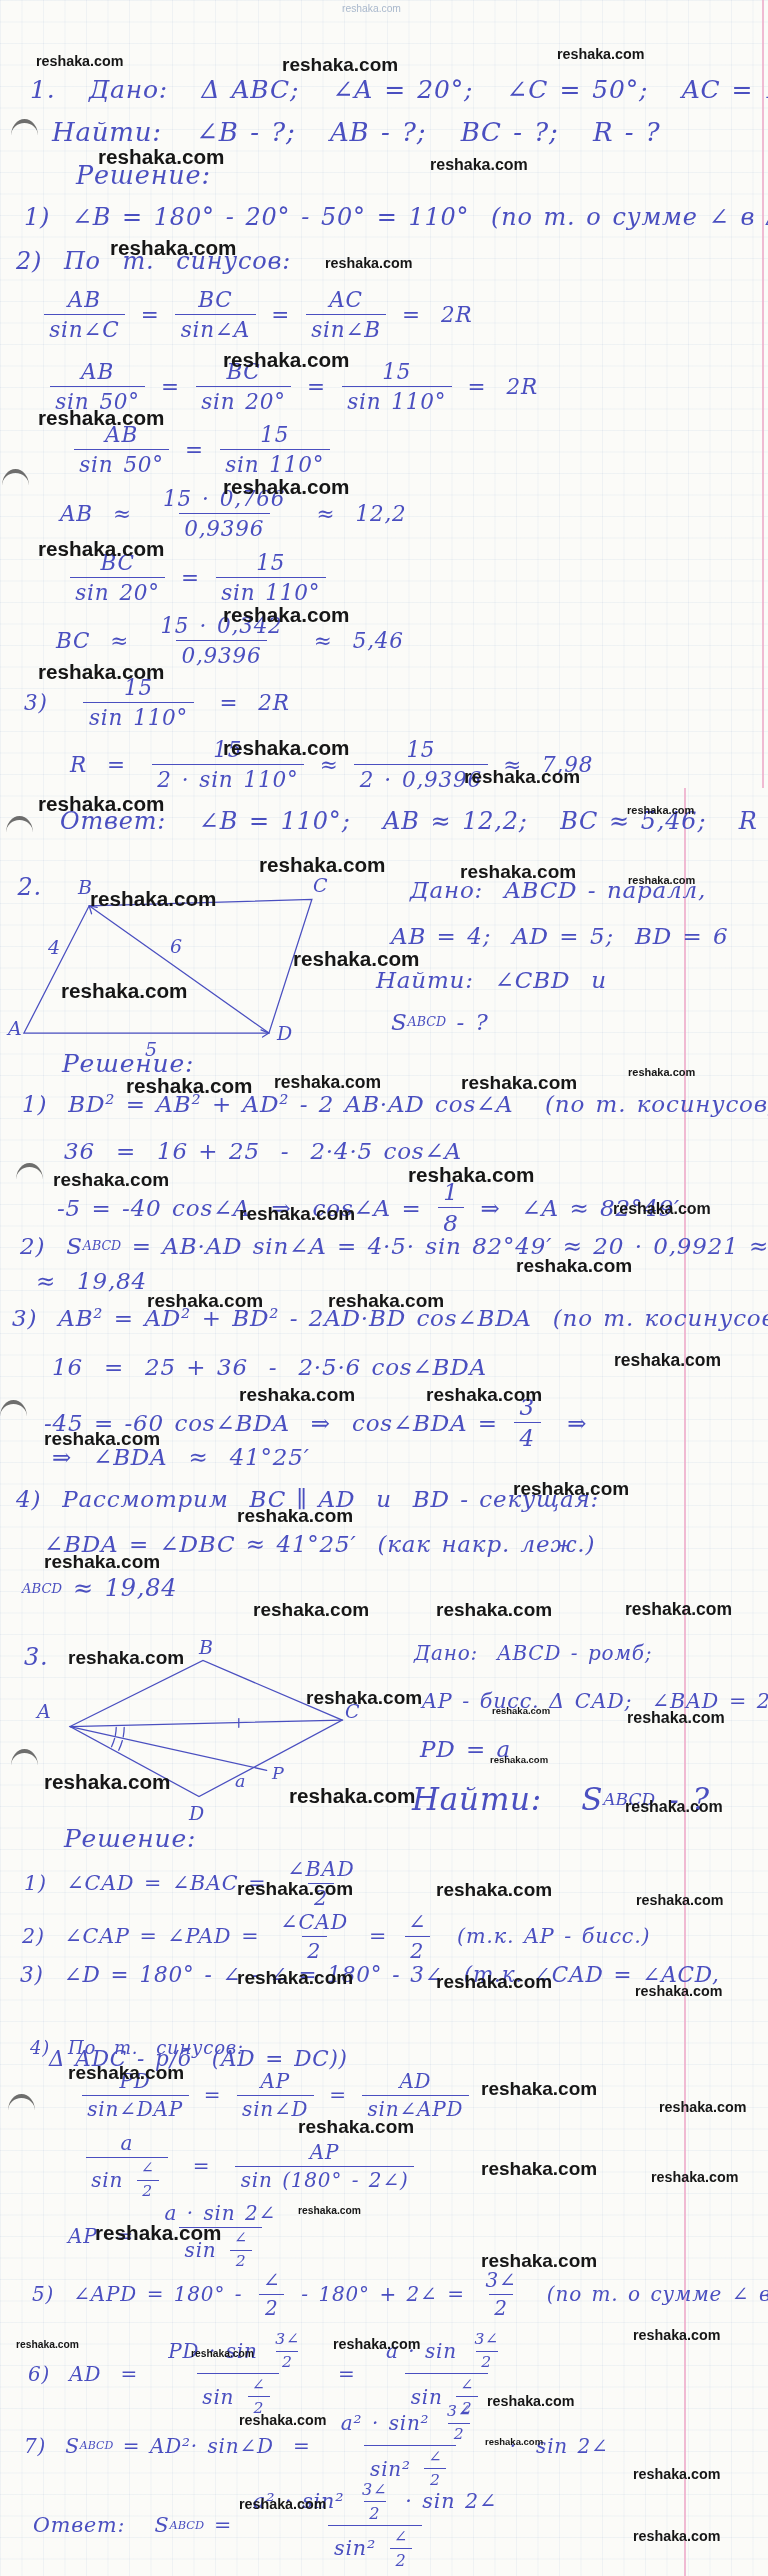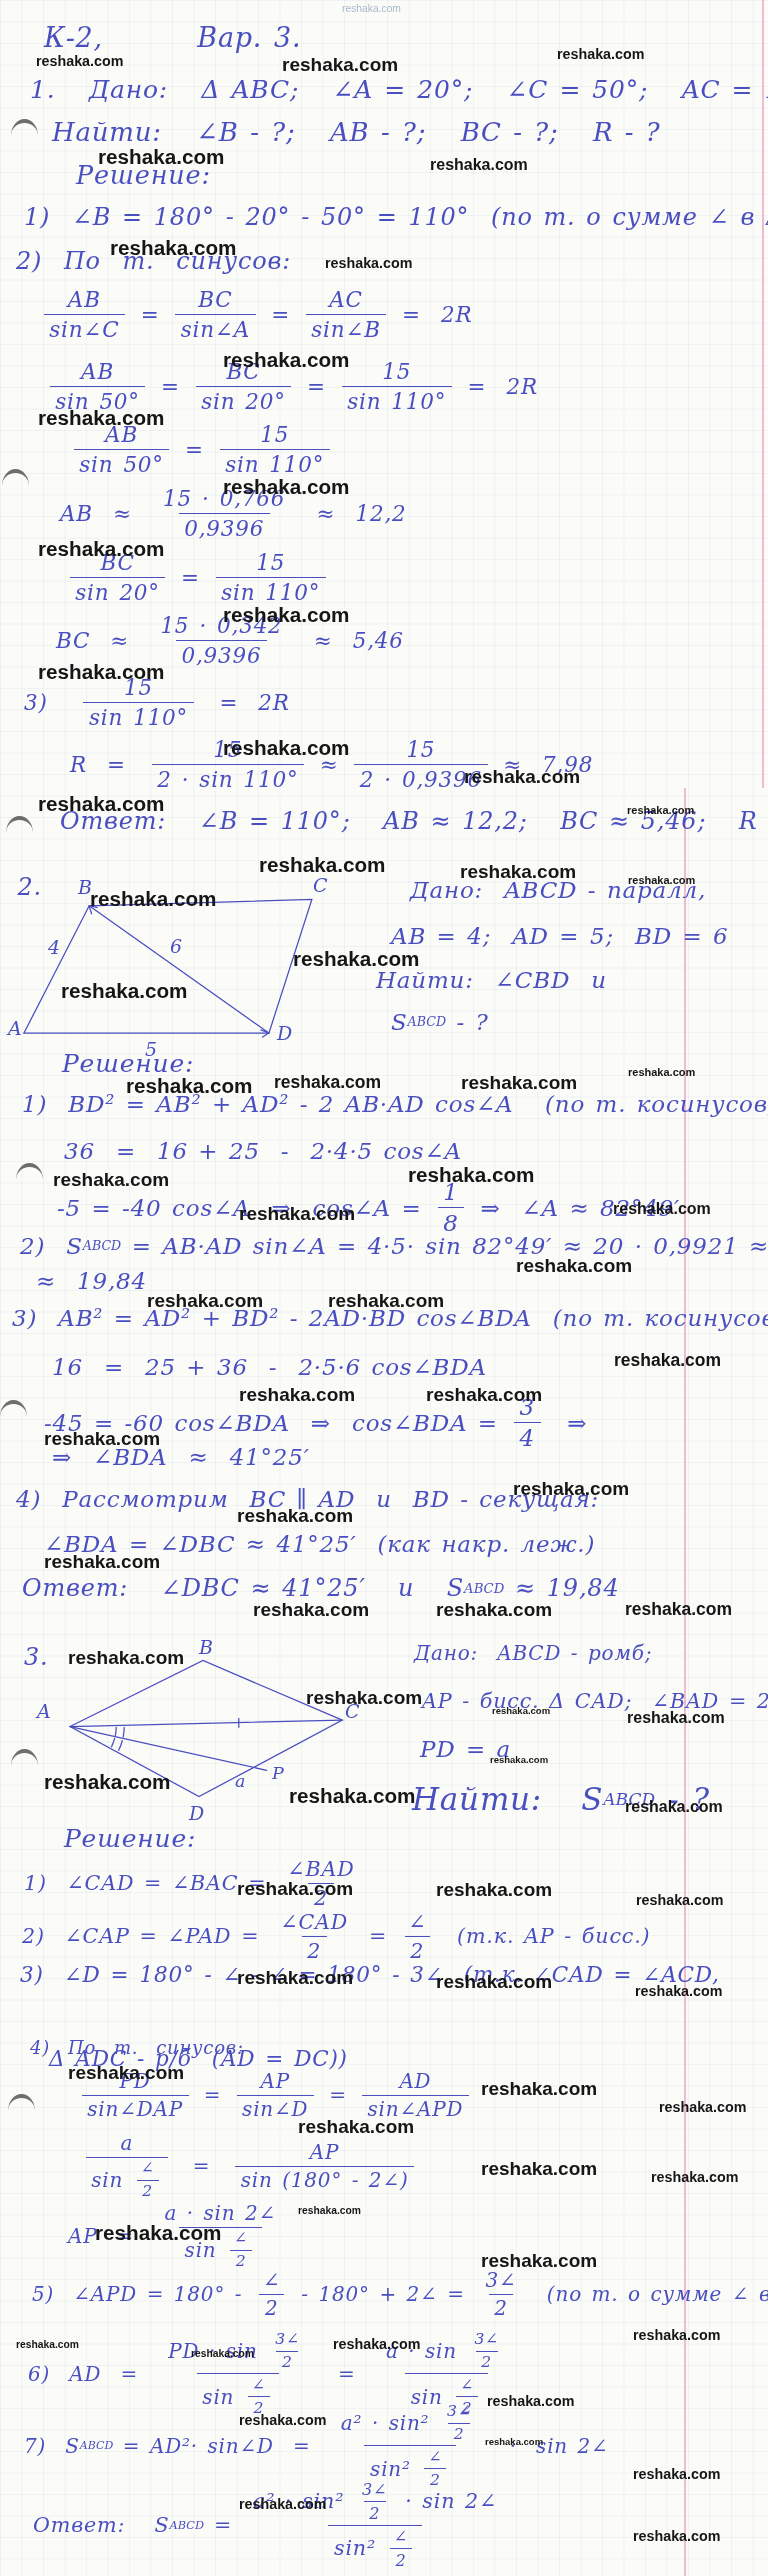--- a/index.html
+++ b/index.html
@@ -27,21 +27,20 @@
   svg{position:absolute;overflow:visible;}
 </style>
 </head>
 <body>
 
 <div class="page">
 
   <div class="margin-line" style="left:762px;top:0;height:788px;"></div>
   <div class="margin-line" style="left:684px;top:788px;height:1788px;"></div>
 
-  <div class="hl" style="left:44px;top:22px;font-size:27px;">К-2,        Вар. 3.</div>
 
   <svg style="left:0;top:874px;" width="374" height="171" viewBox="0 0 470 215">
     <g fill="none" stroke="#4a4fc0" stroke-width="1.6" stroke-linecap="round">
       <path d="M30,200 L112,40 L392,32 L338,200 Z"></path>
       <path d="M338,200 L112,40"></path>
       <path d="M112,40 l10,2 M112,40 l3,10"></path>
       <path d="M338,200 l-10,-4 M338,200 l-8,5"></path>
     </g>
   </svg>
 
@@ -90,21 +89,21 @@
       <div class="hl" style="left: 64px; top: 1138px; font-size: 23px;"><span>36  =  16 + 25  -  2·4·5 cos∠A</span></div>
       <div class="hl" style="left: 57px; top: 1179px; font-size: 23px;"><span>-5 = -40 cos∠A  ⇒  cos∠A = </span><span class="frac"><span class="num"><span>1</span></span><span class="den"><span>8</span></span></span><span> ⇒  ∠A ≈ 82°49′</span></div>
       <div class="hl" style="left: 20px; top: 1233px; font-size: 23px;"><span>2)  S</span><sub>ABCD</sub><span> = AB·AD sin∠A = 4·5· sin 82°49′ ≈ 20 · 0,9921 ≈</span></div>
       <div class="hl" style="left: 36px; top: 1268px; font-size: 23px;"><span>≈  19,84</span></div>
       <div class="hl" style="left: 12px; top: 1305px; font-size: 23px;"><span>3)  AB² = AD² + BD² - 2AD·BD cos∠BDA  (по т. косинусов)</span></div>
       <div class="hl" style="left: 52px; top: 1354px; font-size: 23px;"><span>16  =  25 + 36  -  2·5·6 cos∠BDA</span></div>
       <div class="hl" style="left: 44px; top: 1394px; font-size: 23px;"><span>-45 = -60 cos∠BDA  ⇒  cos∠BDA = </span><span class="frac"><span class="num"><span>3</span></span><span class="den"><span>4</span></span></span><span>  ⇒</span></div>
       <div class="hl" style="left: 52px; top: 1444px; font-size: 23px;"><span>⇒  ∠BDA  ≈  41°25′</span></div>
       <div class="hl" style="left: 16px; top: 1486px; font-size: 23px;"><span>4)  Рассмотрим  BC ∥ AD  и  BD - секущая:</span></div>
       <div class="hl" style="left: 44px; top: 1531px; font-size: 23px;"><span>∠BDA = ∠DBC ≈ 41°25′  (как накр. леж.)</span></div>
-      <div class="hl" style="left: 22px; top: 1575px; font-size: 24px;"><span>Ответ:   ∠DBC ≈ 41°25′   и   S</span><sub>ABCD</sub><span> ≈ 19,84</span></div>
+      <div class="hl" style="left: 22px; top: 1575px; font-size: 24px;"><sub>ABCD</sub><span> ≈ 19,84</span></div>
       <div class="hl" style="left: 24px; top: 1644px; font-size: 24px;"><span>3.</span></div>
       <div class="hl" style="left: 199px; top: 1637px; font-size: 19px;"><span>B</span></div>
       <div class="hl" style="left: 37px; top: 1701px; font-size: 19px;"><span>A</span></div>
       <div class="hl" style="left: 345px; top: 1701px; font-size: 19px;"><span>C</span></div>
       <div class="hl" style="left: 189px; top: 1803px; font-size: 19px;"><span>D</span></div>
       <div class="hl" style="left: 272px; top: 1763px; font-size: 17.5px;"><span>P</span></div>
       <div class="hl" style="left: 235px; top: 1771px; font-size: 17.5px;"><span>a</span></div>
       <div class="hl" style="left: 414px; top: 1642px; font-size: 20px;"><span>Дано:  ABCD - ромб;</span></div>
       <div class="hl" style="left: 422px; top: 1690px; font-size: 20.7px;"><span>AP - бисс. Δ CAD;  ∠BAD = 2∠</span></div>
       <div class="hl" style="left: 420px; top: 1736px; font-size: 23px;"><span>PD = a</span></div>

